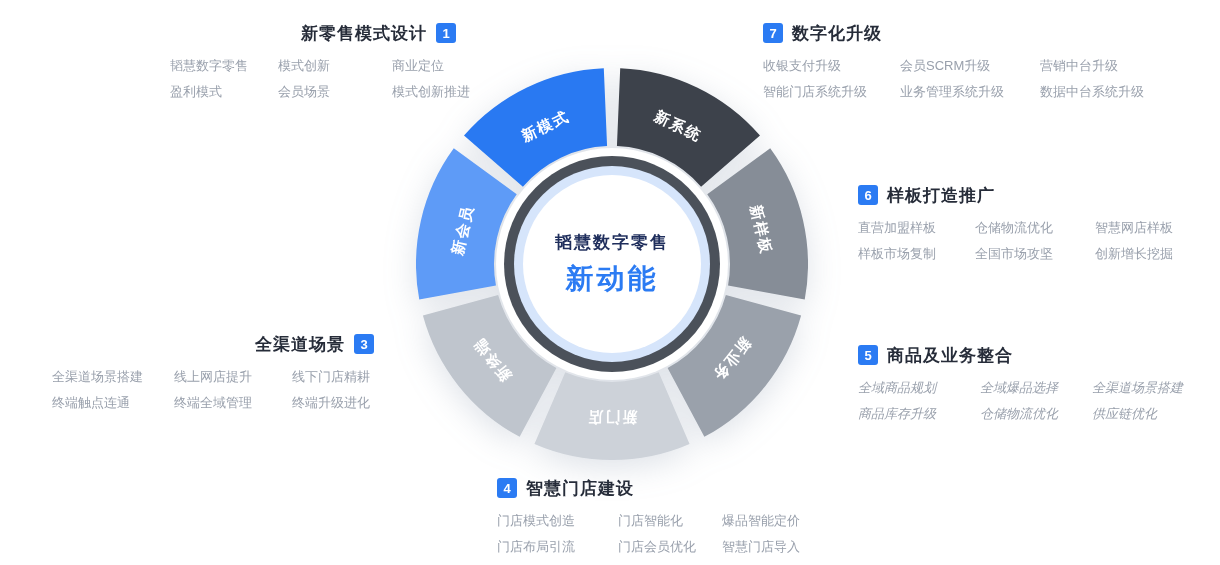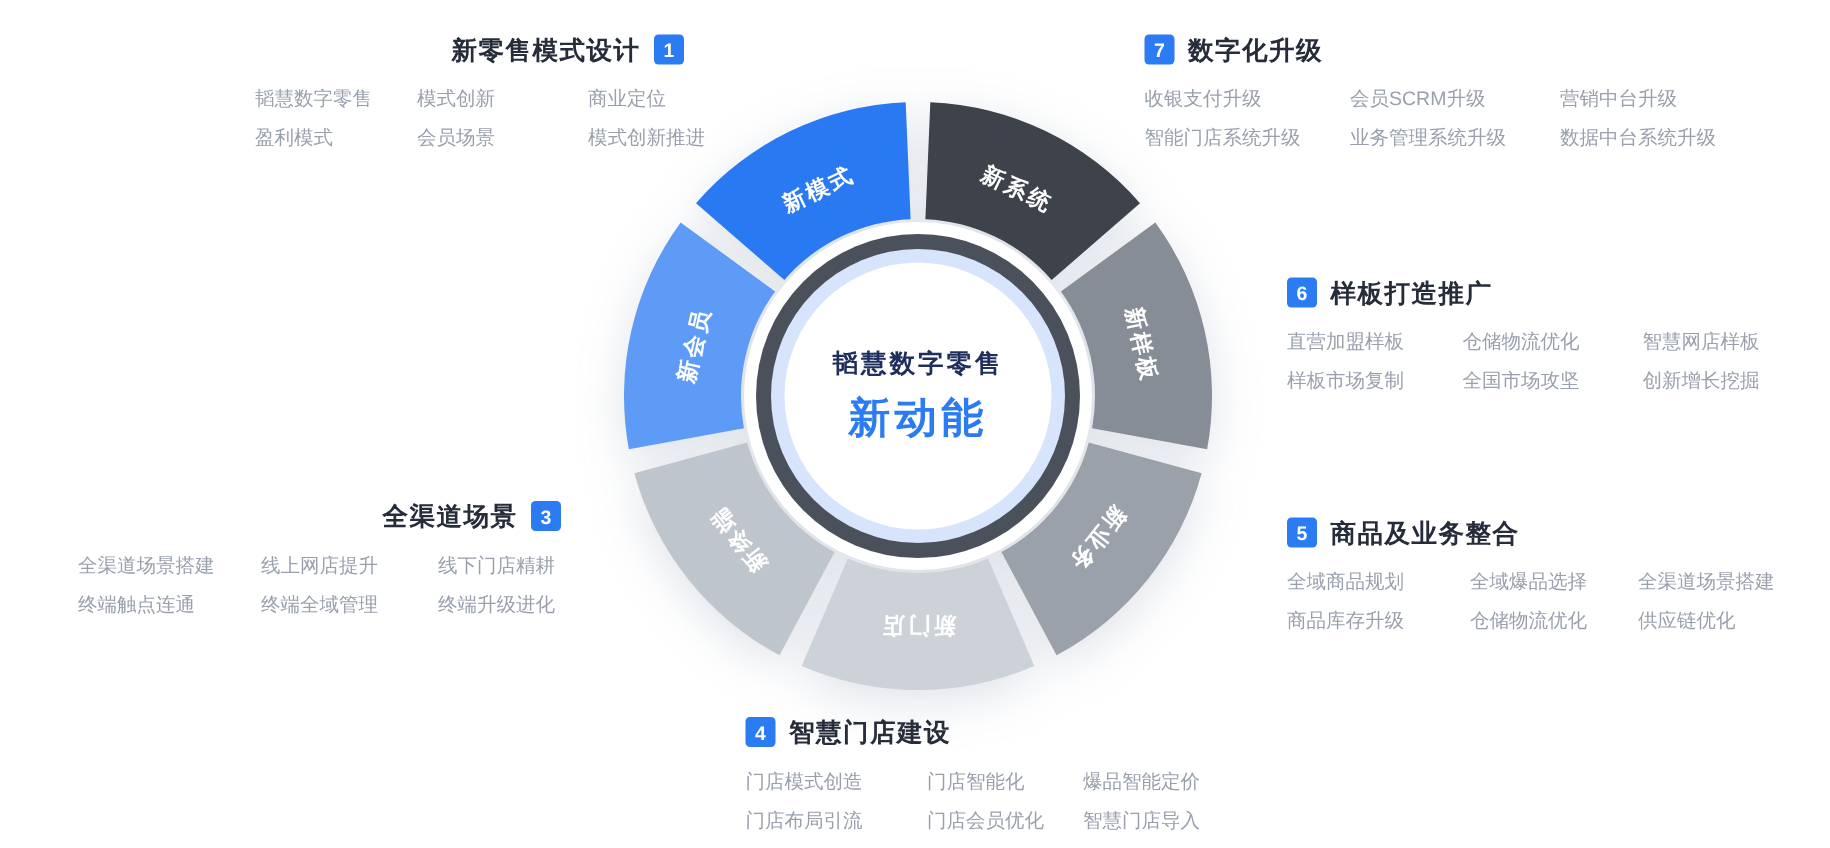--- a/index.html
+++ b/index.html
@@ -25,21 +25,21 @@
   .s1 .items{grid-template-columns:108px 114px auto;}
   .s7{left:763px;top:22px;width:410px;}
   .s7 .items{grid-template-columns:137px 140px auto;}
   .s2{left:38px;top:184px;width:322px;}
   .s2 .items{grid-template-columns:117px 120px auto;}
   .s6{left:858px;top:184px;width:330px;}
   .s6 .items{grid-template-columns:117px 120px auto;}
   .s3{left:38px;top:333px;width:322px;margin-left:14px;}
   .s3 .items{grid-template-columns:122px 118px auto;}
   .s5{left:858px;top:344px;width:330px;}
-  .s5 .items{grid-template-columns:122px 112px auto;}
+  .s5 .items{grid-template-columns:122px 112px auto;font-style:italic;}
   .s4{left:497px;top:477px;width:340px;}
   .s4 .items{grid-template-columns:121px 104px auto;}
 
   .wheel-wrap{
     position:absolute;left:392px;top:44px;width:440px;height:440px;
     filter:drop-shadow(0 8px 16px rgba(90,110,140,.20));
   }
   .seg-label{
     fill:#ffffff;font-family:"Liberation Sans","DejaVu Sans",sans-serif;
     font-size:15px;font-weight:700;letter-spacing:2px;

